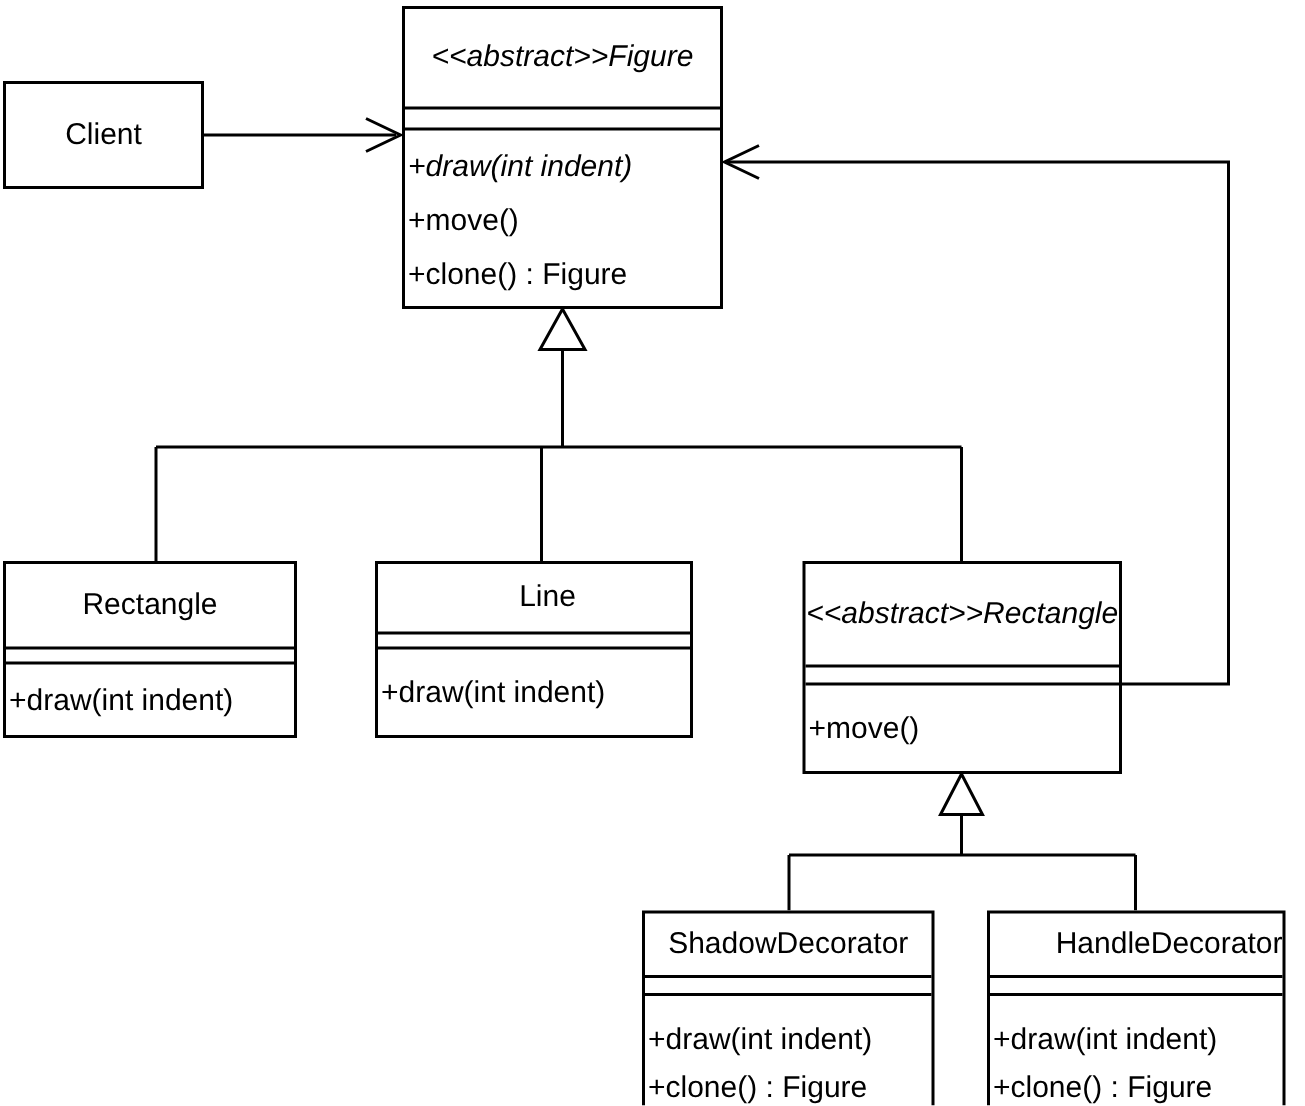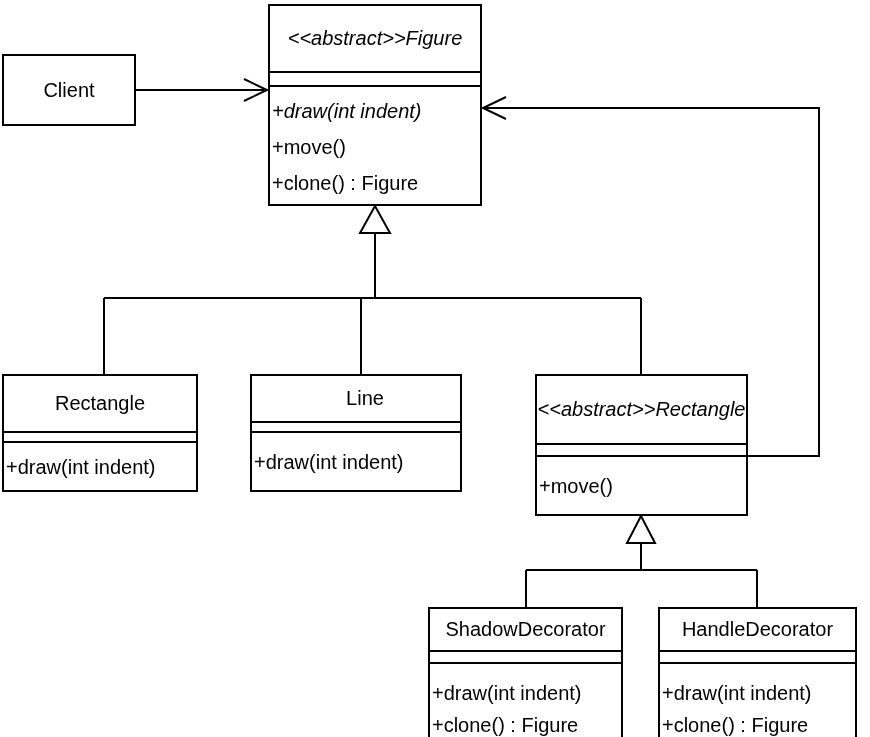--- a/index.html
+++ b/index.html
@@ -132,21 +132,21 @@
       <span class="tline">ShadowDecorator</span>
     </div>
     <div class="compart-attrs" style="height:12px;"></div>
     <div class="compart-methods" style="padding-top:13px;">
       <div class="method">+draw(int indent)</div>
       <div class="method">+clone() : Figure</div>
     </div>
   </div>
 
   <div class="uml-class lh32" style="left:658px; top:607px; width:199px; height:150px;">
-    <div class="compart-title" style="height:43px;">
+    <div class="compart-title" style="height:43px;justify-content:flex-end;">
       <span class="tline">HandleDecorator</span>
     </div>
     <div class="compart-attrs" style="height:12px;"></div>
     <div class="compart-methods" style="padding-top:13px;">
       <div class="method">+draw(int indent)</div>
       <div class="method">+clone() : Figure</div>
     </div>
   </div>
 
 </div>

